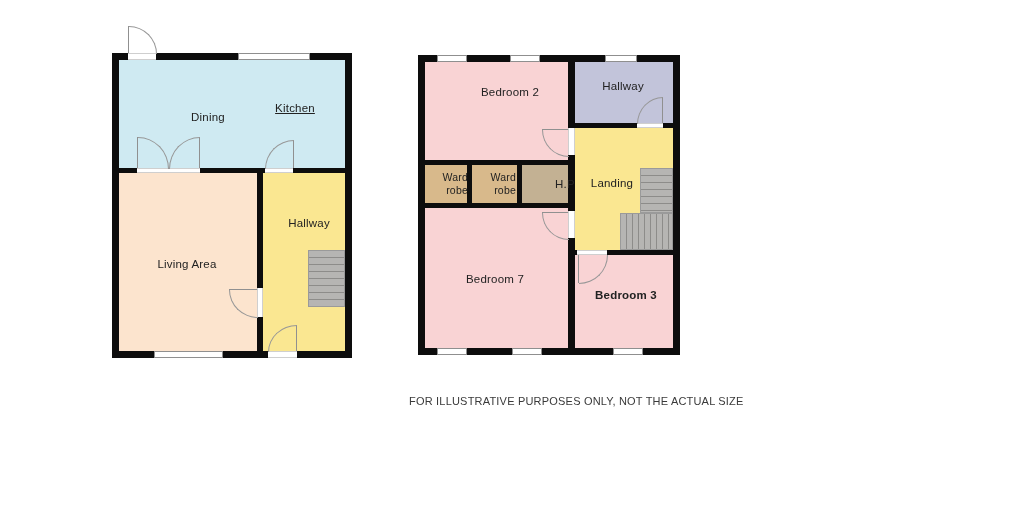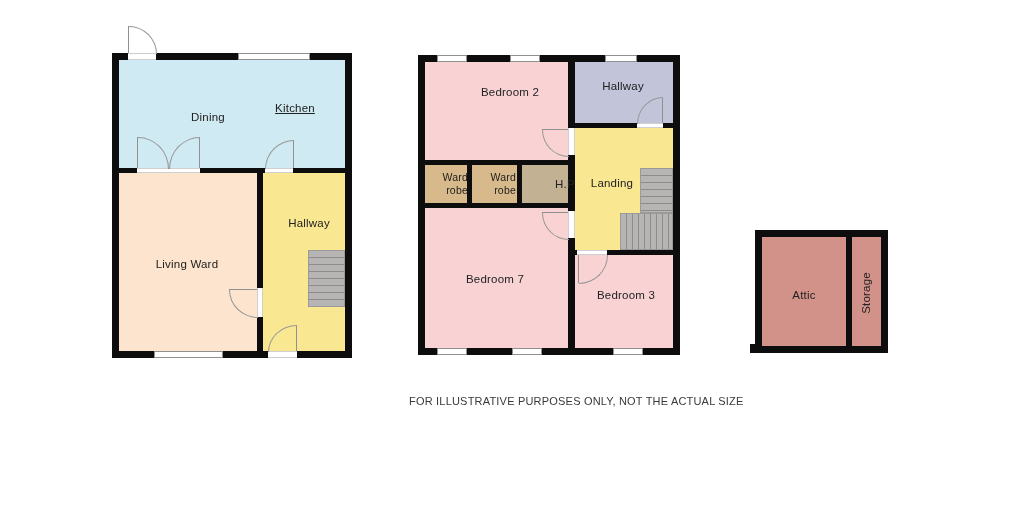--- a/index.html
+++ b/index.html
@@ -61,21 +61,21 @@
     <div class="door-gap v" style="left:145px; top:235px; width:6px; height:29px;"></div>
     <div class="leaf" style="left:117px; top:236px; width:28px; height:1px;"></div>
     <div class="arc bl" style="left:117px; top:237px; width:28px; height:27px;"></div>
 
     <div class="door-gap h" style="left:156px; top:298px; width:29px; height:7px;"></div>
     <div class="leaf" style="left:184px; top:272px; width:1px; height:26px;"></div>
     <div class="arc tl" style="left:156px; top:272px; width:28px; height:26px;"></div>
 
     <div class="lbl" style="left:56px; top:64px;margin-left:40px;">Dining</div>
     <div class="lbl" style="left:183px; top:55px;text-decoration:underline;">Kitchen</div>
-    <div class="lbl" style="left:75px; top:211px;">Living Ward</div>
+    <div class="lbl" style="left:75px; top:211px;">Living Area</div>
     <div class="lbl" style="left:197px; top:170px;">Hallway</div>
   </div>
 
   <div class="plan" style="left: 418px; top: 55px; width: 262px; height: 300px; background-color: rgb(13, 13, 13);">
 
     <div class="room" style="left: 7px; top: 7px; width: 143px; height: 98px; background-color: rgb(249, 211, 212);"></div>
     <div class="room" style="left: 157px; top: 7px; width: 98px; height: 61px; background-color: rgb(194, 196, 218);"></div>
     <div class="room" style="left: 7px; top: 110px; width: 42px; height: 38px; background-color: rgb(216, 185, 139);"></div>
     <div class="room" style="left: 54px; top: 110px; width: 45px; height: 38px; background-color: rgb(216, 185, 139);"></div>
     <div class="room" style="left: 104px; top: 110px; width: 46px; height: 38px; background-color: rgb(195, 177, 147);"></div>
@@ -109,28 +109,19 @@
     <div class="leaf" style="left:160px; top:200px; width:1px; height:28px;"></div>
     <div class="arc br" style="left:161px; top:200px; width:28px; height:28px;"></div>
 
     <div class="lbl" style="left:76px; top:37px;margin-left:16px;">Bedroom 2</div>
     <div class="lbl" style="left:205px; top:31px;">Hallway</div>
     <div class="lbl small wrap" style="left:28px; top:129px;">Ward robe</div>
     <div class="lbl small wrap" style="left:76px; top:129px;">Ward robe</div>
     <div class="lbl" style="left:127px; top:129px;margin-left:20px;">H.P</div>
     <div class="lbl" style="left:194px; top:128px;">Landing</div>
     <div class="lbl" style="left:77px; top:224px;">Bedroom 7</div>
-    <div class="lbl" style="left:208px; top:240px;">Bedroom 3</div>
+    <div class="lbl" style="left:208px; top:240px;font-weight:bold;">Bedroom 3</div>
   </div>
 
-  <div class="plan" style="left: 755px; top: 230px; width: 133px; height: 123px; background-color: rgb(13, 13, 13);">
-
-    <div class="room" style="left: 7px; top: 7px; width: 84px; height: 109px; background-color: rgb(210, 146, 138);"></div>
-    <div class="room" style="left: 97px; top: 7px; width: 29px; height: 109px; background-color: rgb(210, 146, 138);"></div>
-    <div style="position: absolute; left: -5px; top: 114px; width: 9px; height: 9px; background-color: rgb(13, 13, 13);"></div>
-
-    <div class="lbl" style="left:49px; top:65px;">Attic</div>
-    <div class="lbl vert" style="left:111px; top:63px;">Storage</div>
-  </div>
 
   <div class="disclaimer">FOR ILLUSTRATIVE PURPOSES ONLY, NOT THE ACTUAL SIZE</div>
 
 </div>
 
 </body></html>

